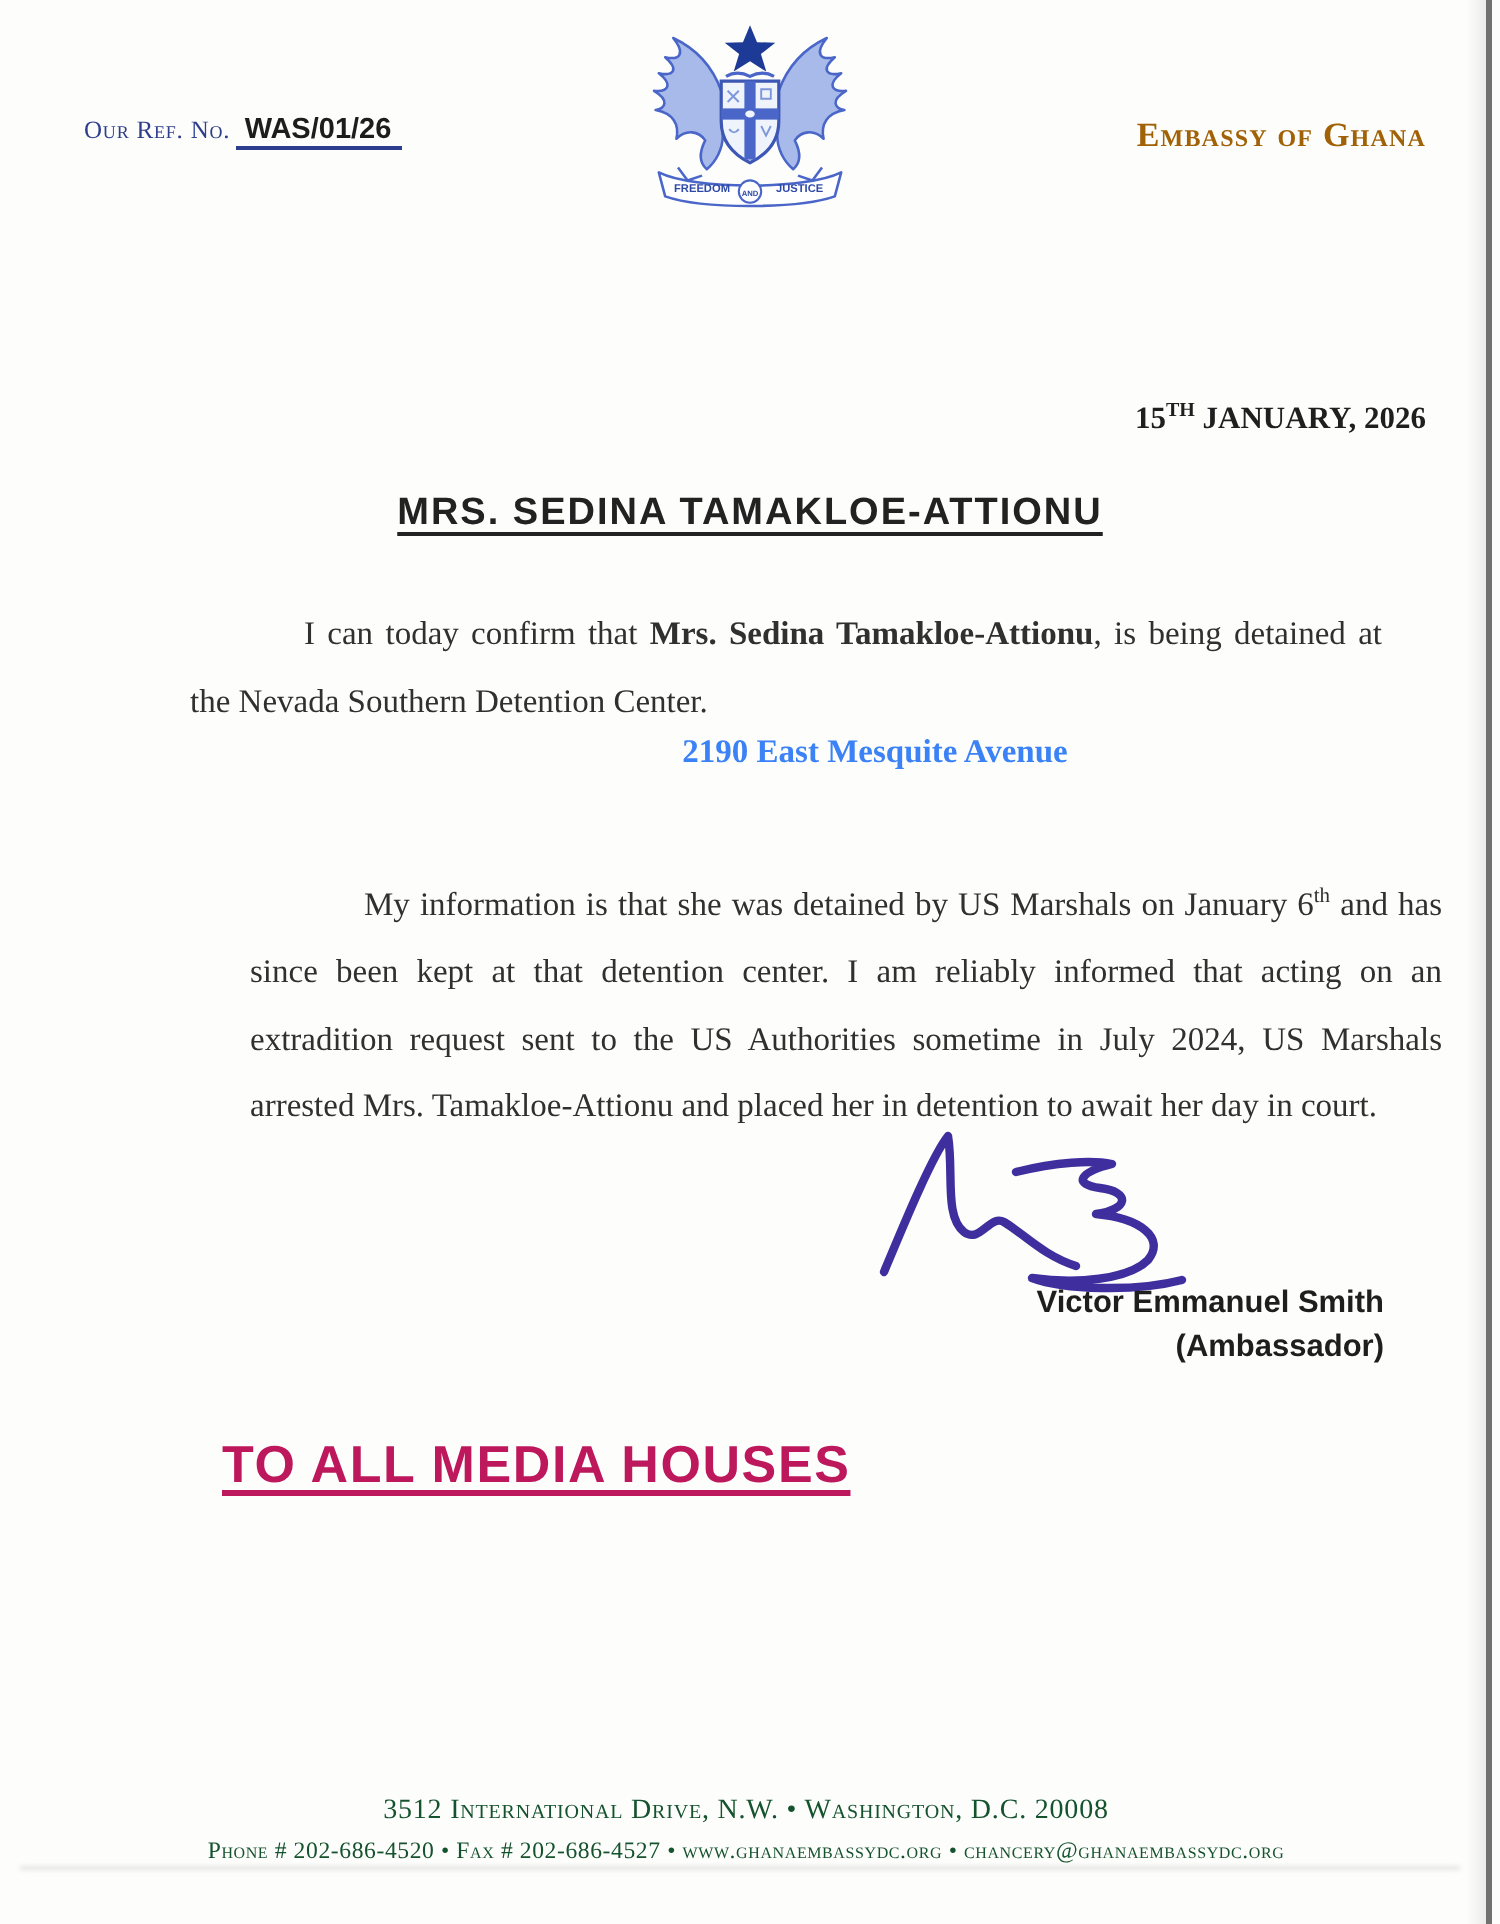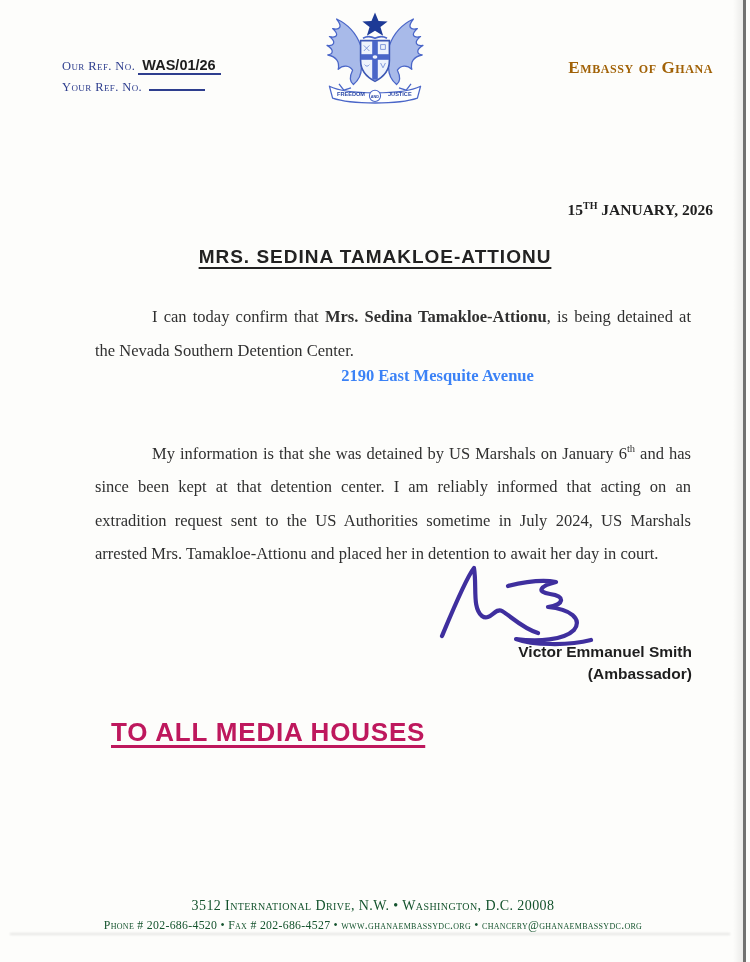--- a/index.html
+++ b/index.html
@@ -3,21 +3,21 @@
 <meta charset="utf-8">
 <style>
   html,body{margin:0;padding:0;}
   body{width:750px;height:962px;position:relative;background:#fdfdfb;overflow:hidden;
        font-family:"Liberation Serif", serif;color:#323232;}
   .abs{position:absolute;}
 
   
   .ref-block{left:42px;top:56px;font-size:12.5px;color:#2e3e8e;line-height:19px;}
   .ref-row{white-space:nowrap;}
-  .ref-label{font-variant:small-caps;letter-spacing:.4px;margin-left:20px;}
+  .ref-label{font-variant:small-caps;letter-spacing:.4px;}
   .ref-value{font-family:"Liberation Sans",sans-serif;font-weight:bold;font-size:14.5px;
              color:#1d1d1d;border-bottom:2px solid #2e3e8e;padding:0 5px 0 4px;}
   .ref-blank{display:inline-block;width:56px;height:13px;border-bottom:2px solid #2e3e8e;margin-left:4px;}
 
   
   .crest{left:315px;top:10px;width:120px;height:98px;}
   .crest svg{width:100%;height:100%;}
   .crest text{font-family:"Liberation Sans",sans-serif;font-weight:bold;fill:#2e4aa6;}
 
   .embassy-name{right:37px;top:58px;font-variant:small-caps;font-weight:600;
@@ -30,21 +30,21 @@
   .title-block{left:0;top:243px;width:750px;text-align:center;
                font-family:"Liberation Sans",sans-serif;font-weight:bold;font-size:19px;
                letter-spacing:1px;color:#222;line-height:27px;}
   .title-block .uline{text-decoration:underline;text-decoration-thickness:2px;text-underline-offset:4px;}
 
   .para{left:95px;width:596px;font-size:16.5px;line-height:33.5px;text-align:justify;
         text-indent:57px;color:#303030;}
   .para .b{font-weight:bold;}
   .para sup{font-size:10.5px;}
   #para1{top:300px;}
-  #para2{top:432px;}
+  #para2{top:432px;margin-left:30px;}
 
   .address-block{left:185px;top:360px;width:505px;text-align:center;font-weight:bold;
                  font-size:16.5px;line-height:31px;color:#3b82f6;}
 
   .sig{left:428px;top:556px;width:215px;height:98px;}
   .sig svg{width:100%;height:100%;}
 
   .signer{left:452px;top:641px;width:240px;text-align:right;
           font-family:"Liberation Sans",sans-serif;font-weight:bold;font-size:15.5px;
           line-height:22px;color:#1e1e1e;}
@@ -63,24 +63,20 @@
   .scan-bottom-line{left:10px;top:933px;width:720px;height:2px;background:#9a9a9a;opacity:.25;
                     filter:blur(1px);}
 </style>
 </head>
 <body>
 
 <div class="abs ref-block">
   <div class="ref-row">
     <span class="ref-label">Our Ref. No.</span>
     <span class="ref-value">WAS/01/26</span>
-  </div>
-  <div class="ref-row">
-    <span class="ref-label">Your Ref. No.</span>
-    <span class="ref-blank"></span>
   </div>
 </div>
 
 <div class="abs crest">
   <svg viewBox="0 0 150 122" xmlns="http://www.w3.org/2000/svg">
     <polygon points="75,3 79.4,13.6 90.8,14 81.8,21 85.2,32 75,25.6 64.8,32 68.2,21 59.2,14 70.6,13.6" fill="#1d3a96"></polygon>
     <path d="M60,35 q7,-4 15,0 q8,-4 15,0" fill="none" stroke="#4a66c8" stroke-width="2"></path>
     <g>
       <path d="M57,44 C52,30 42,18 27,11 C35,21 31,25 22,23 C31,31 27,35 18,33 C27,40 24,45 15,44 C25,50 22,55 16,56 C27,58 31,65 29,74 C35,68 43,69 47,75 C44,81 42,88 48,93 C54,88 58,80 58,72 Z" fill="#a8bae9" stroke="#4a66c8" stroke-width="1.6" stroke-linejoin="round"></path>
       <path d="M30,92 l6,8 l9,-3" fill="none" stroke="#4a66c8" stroke-width="1.6"></path>

